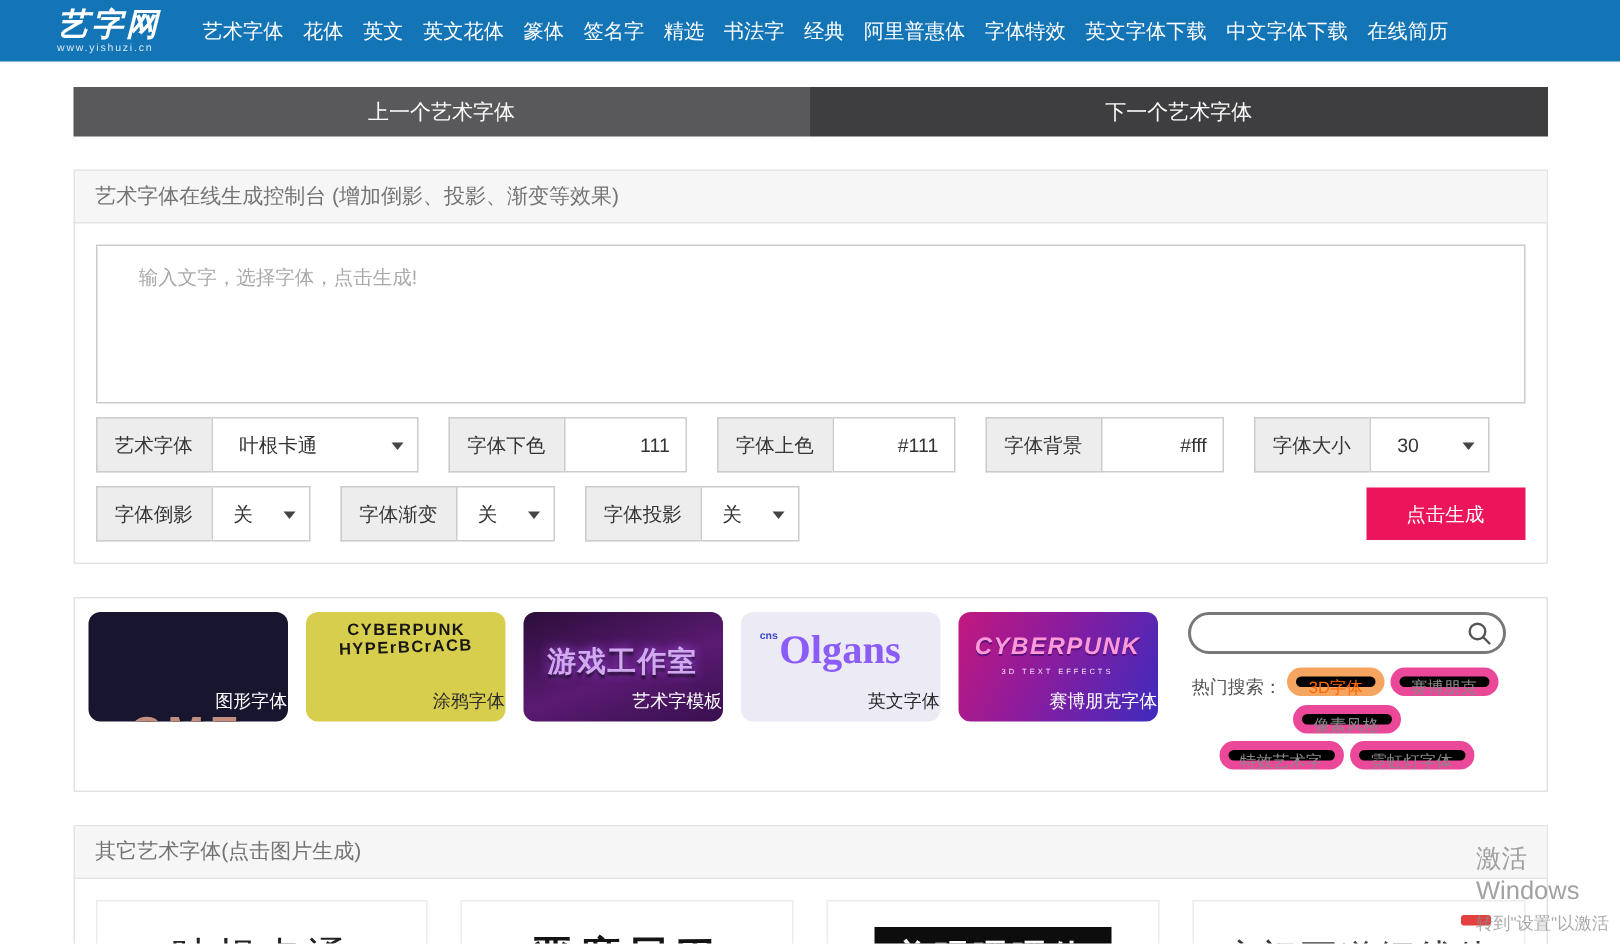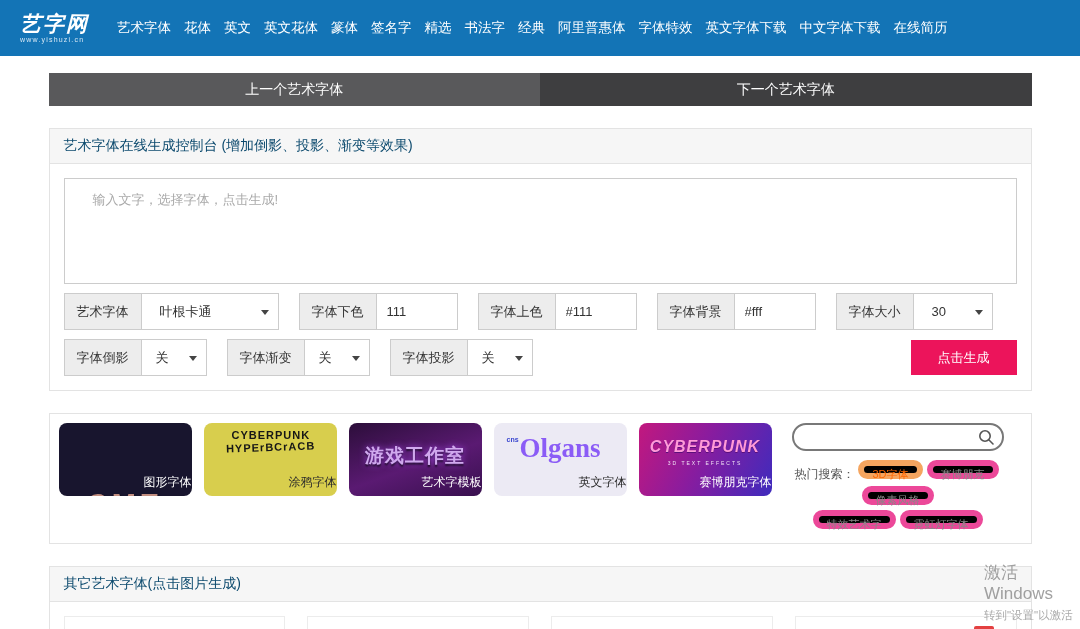--- a/index.html
+++ b/index.html
@@ -5,60 +5,60 @@
   * { box-sizing: border-box; margin: 0; padding: 0; }
   html,body { width:1080px; height:629px; }
   body {
     position: relative;
     overflow: hidden;
     background: #fff;
     font-family: "Liberation Sans", sans-serif;
   }
   
   .topnav {
-    height: 56px; background: #1374b6;
+    height: 41px; background: #1374b6;
     display: flex; align-items: center;
-    padding-left: 20px;
+    padding-left: 38px;
   }
   .logo { color:#fff; cursor:pointer; flex:none; }
   .logo-title { font-size:21px; font-weight:bold; font-style:italic; letter-spacing:2px; line-height:1; }
   .logo-sub { font-size:7px; color:#d7e8f5; letter-spacing:1.2px; margin-top:2px; }
   .nav-items { display:flex; margin-left:28px; }
   .nav-item { color:#fff; font-size:13.5px; text-decoration:none; margin-right:13px; white-space:nowrap; cursor:pointer; }
 
   .container { width: 983px; margin: 0 auto; }
 
   
   .pager { display:flex; margin-top:17px; }
   .pager-btn { flex:1; height:33px; line-height:33px; text-align:center; color:#fdfdfd; font-size:14px; cursor:pointer; }
   .pager-prev { background:#59595b; }
   .pager-next { background:#3e3e40; }
 
   
   .panel { border:1px solid #e3e3e3; margin-top:22px; background:#fff; }
-  .panel-header { background:#f6f6f6; border-bottom:1px solid #e3e3e3; padding:8px 14px; font-size:14px; color:#0c4a6e; }
+  .panel-header { background:#f6f6f6; border-bottom:1px solid #e3e3e3; padding:8px 14px; font-size:14px; color:#737373; }
   .panel-body { padding:14px; }
 
   textarea.gen-input {
     width:100%; height:106px; border:1px solid #ccc;
     padding:12px 28px; font-family:"Liberation Sans",sans-serif;
     font-size:13px; color:#333; resize:none; outline:none; display:block;
   }
   textarea.gen-input::placeholder { color:#a9a9a9; }
 
   .form-row { display:flex; align-items:center; margin-top:9px; }
   .group { display:flex; margin-right:20px; }
   .addon {
     background:#ededed; border:1px solid #ccc; border-right:none;
     padding:0 12px; font-size:13px; color:#333;
     display:flex; align-items:center; height:37px; white-space:nowrap;
   }
   .field {
     border:1px solid #ccc; height:37px; font-size:13px; color:#333;
-    padding:0 10px; width:82px; text-align:left; outline:none;
+    padding:0 10px; width:82px; text-align:right; outline:none;
     font-family:"Liberation Sans",sans-serif;
   }
   .fake-select {
     position:relative; border:1px solid #ccc; height:37px; background:#fff;
     display:flex; align-items:center; padding:0 26px 0 18px;
     font-size:13px; color:#333; min-width:138px; cursor:pointer;
   }
   .fake-select.sm { min-width:66px; padding-left:14px; }
   .fake-select.md { min-width:80px; }
   .caret {

